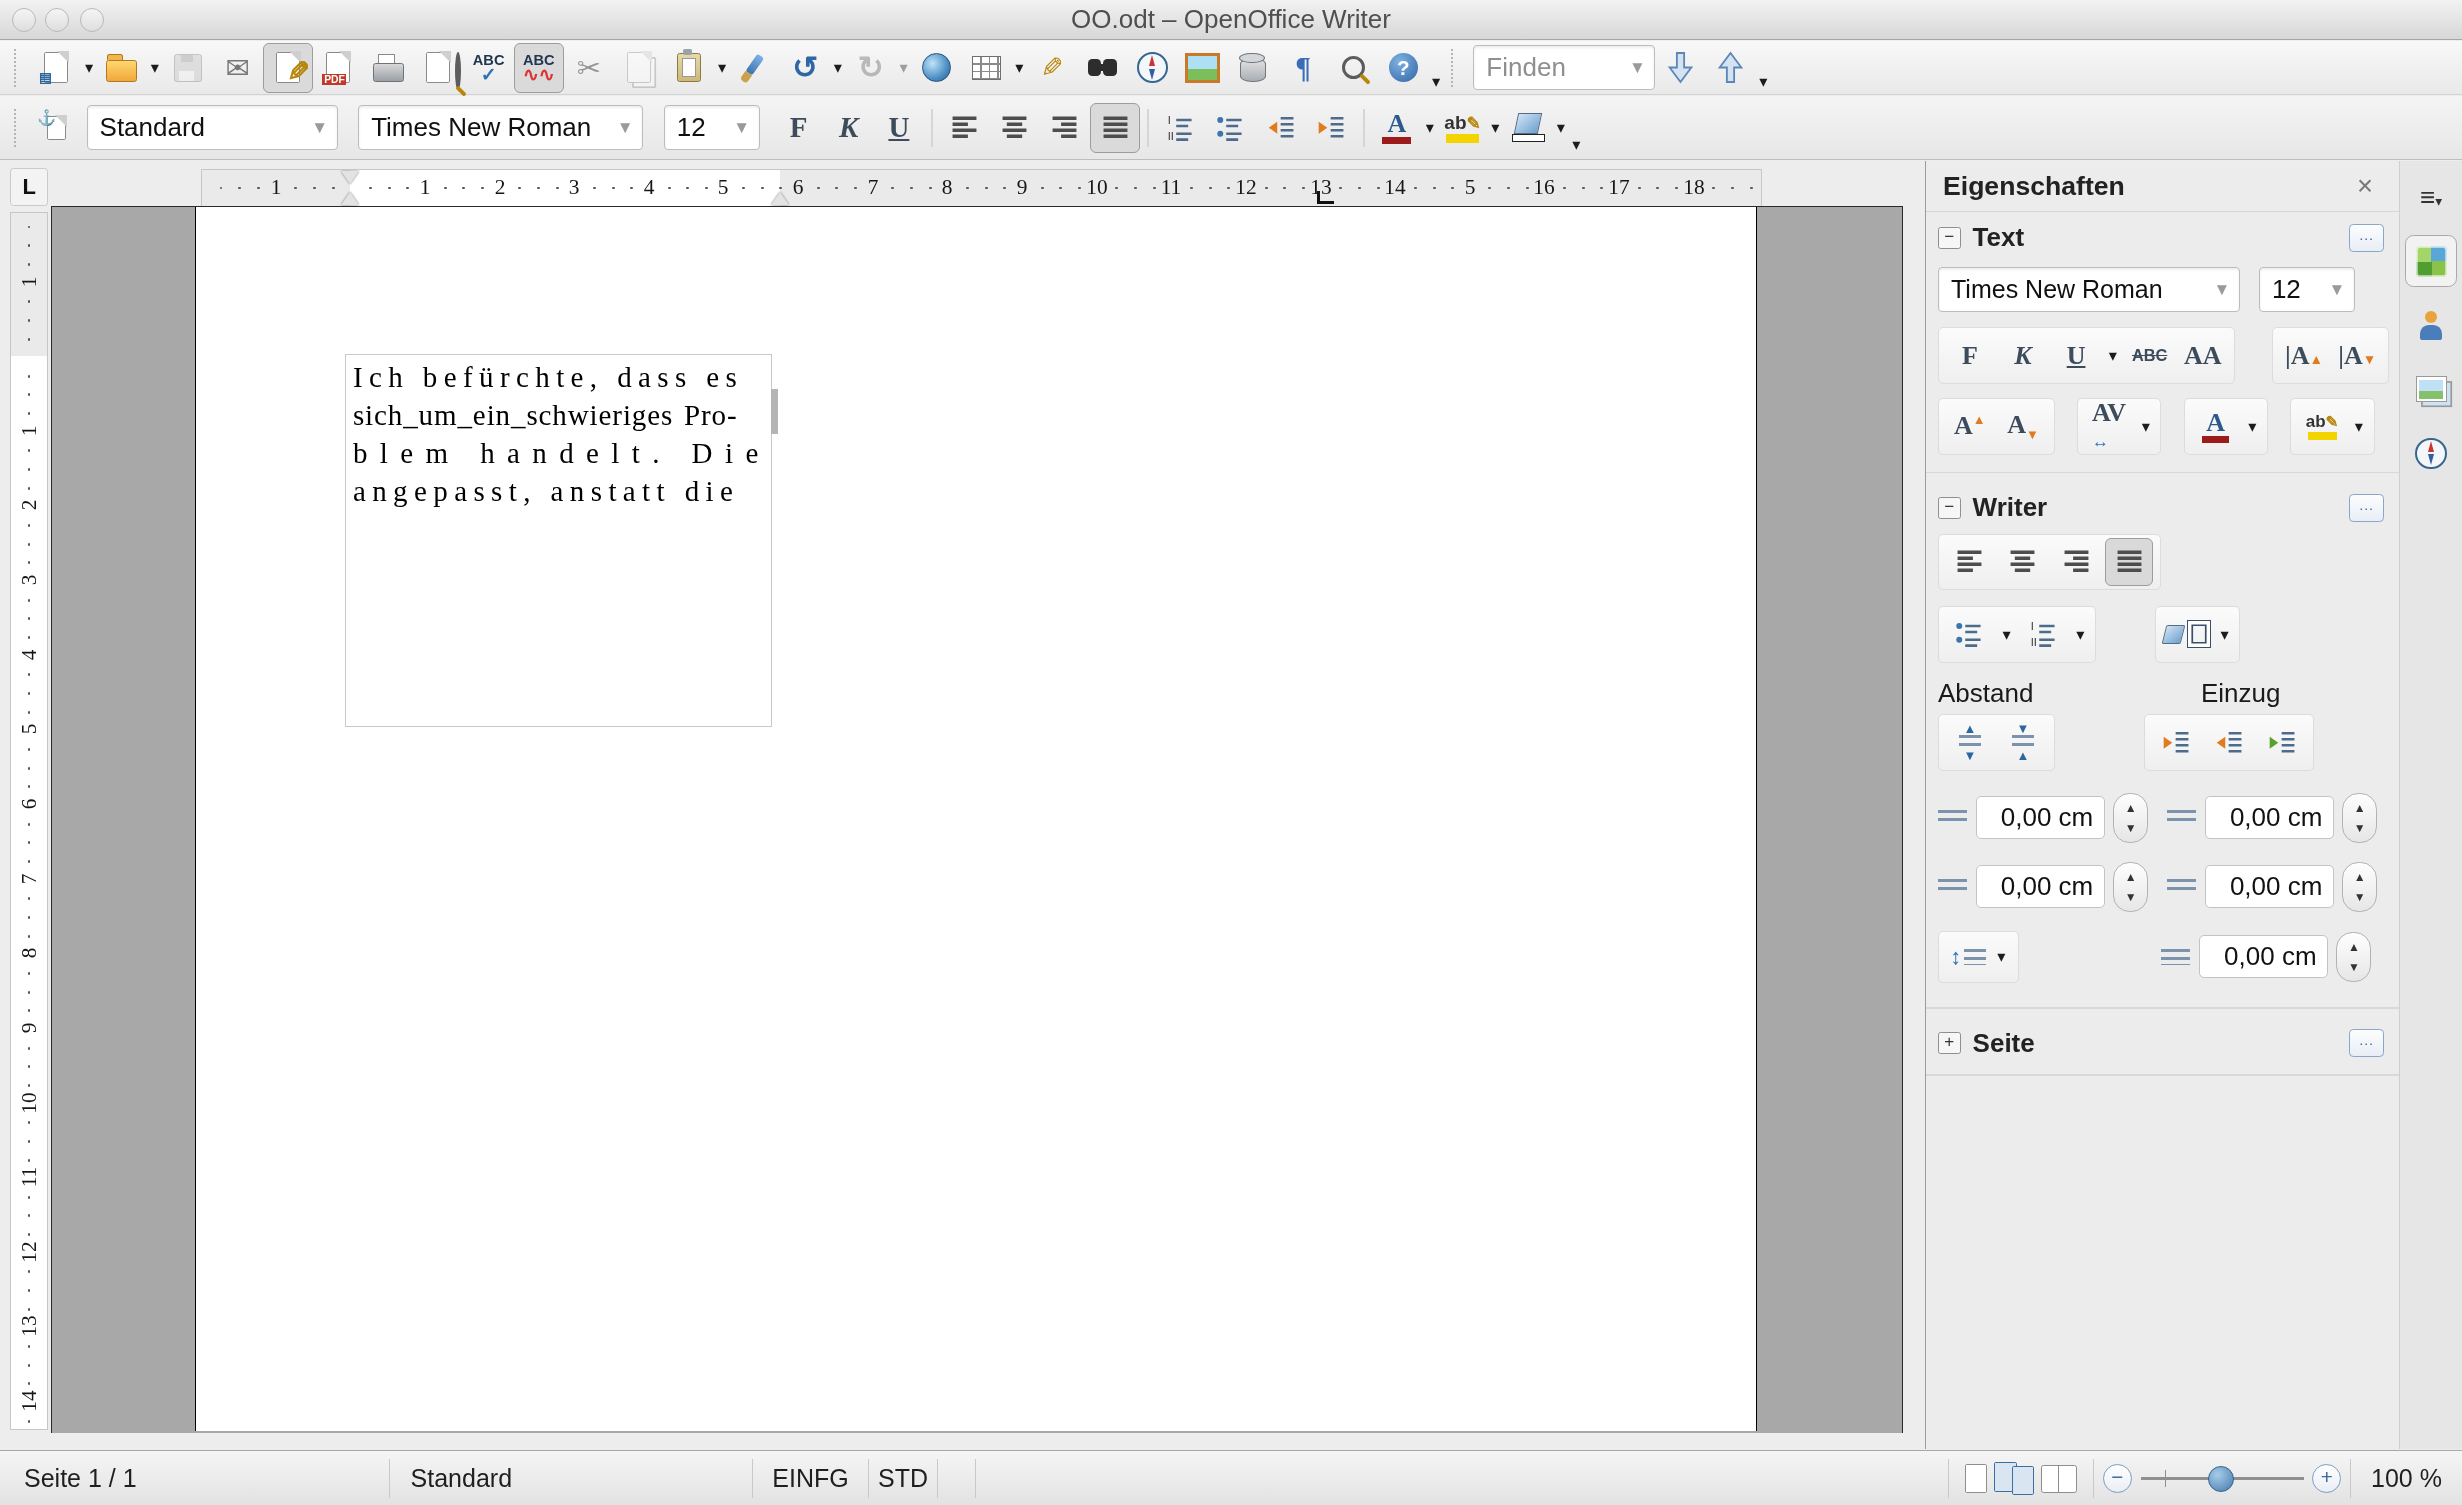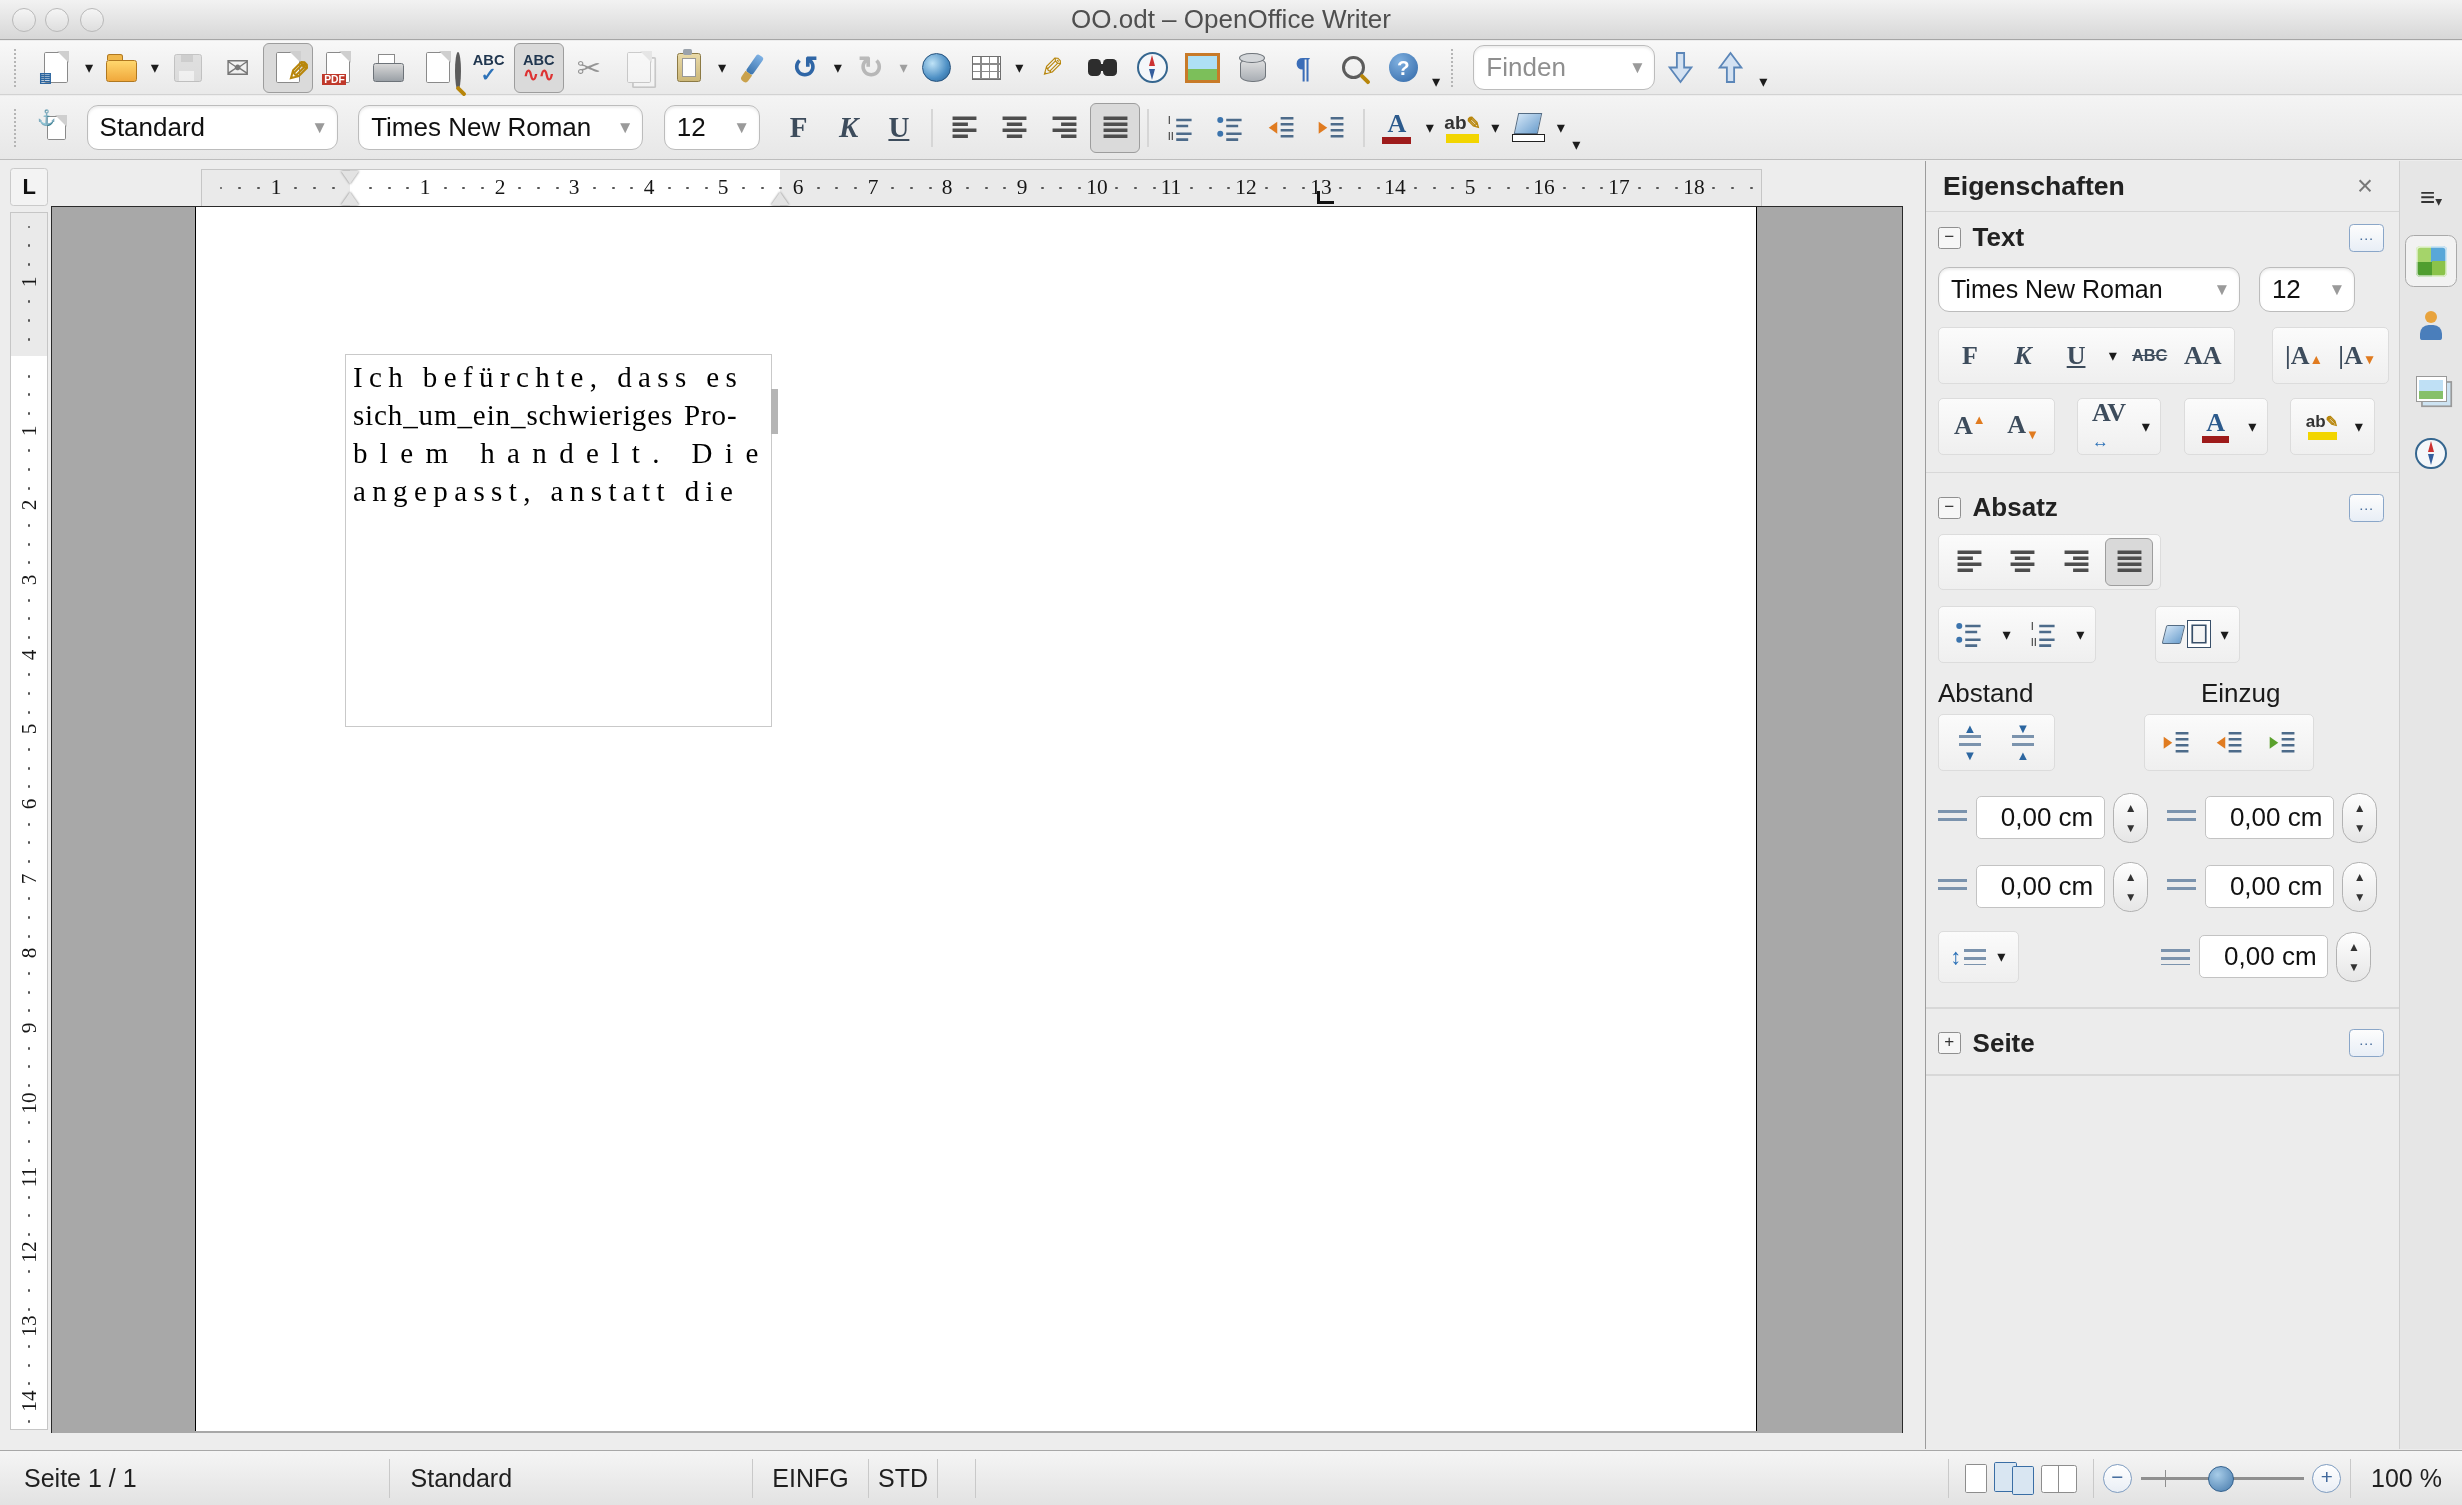--- a/index.html
+++ b/index.html
@@ -57,21 +57,21 @@
   .helpq{width:29px;height:29px;border-radius:50%;background:radial-gradient(circle at 10.3px 8.6px,#7fb0e0,#2f66a6);color:#fff;font-weight:bold;font-size:20.6px;display:flex;align-items:center;justify-content:center;}
   .pilcrow{color:#3a6db8;font-weight:bold;font-size:29px;font-family:"Liberation Serif",serif;}
   .pencil{color:#b8860b;font-size:27.4px;transform:scaleX(-1);}
   .arrowc{font-size:31px;font-weight:bold;color:#2f66a6;line-height:1;}
   
   .barrow{width:29px;height:33px;}
   
   .alsvg{width:29px;height:27.4px;}
 
   
-  .combo{height:43px;background:#fff;border:1.7px solid #bcbcbc;border-radius:11px;display:flex;align-items:center;font-size:26px;color:#101010;box-shadow:inset 0 1.7px 2.6px rgba(0,0,0,.08);flex:none;}
+  .combo{height:43px;background:#fff;border:1.7px solid #bcbcbc;border-radius:4px;display:flex;align-items:center;font-size:26px;color:#101010;box-shadow:inset 0 1.7px 2.6px rgba(0,0,0,.08);flex:none;}
   .combo .val{padding:0 12px;flex:1;white-space:nowrap;overflow:hidden;}
   .combo .ca{width:34px;height:100%;display:flex;align-items:center;justify-content:center;color:#9a9a9a;font-size:17px;flex:none;}
   .ghost{color:#8f8f8f;}
 
   
   .main{position:absolute;top:161px;left:0;right:0;bottom:57px;background:#ededed;}
   .tabsel{position:absolute;left:10.3px;top:6.9px;width:36px;height:36px;background:#f3f3f3;border:1.7px solid #cacaca;border-radius:3.4px;color:#111;font-size:22px;font-weight:bold;display:flex;align-items:center;justify-content:center;}
   .hruler{position:absolute;left:201px;top:7.7px;width:1559px;height:36px;background:#eaeaea;border:0.9px solid #c6c6c6;overflow:hidden;}
   .hruler .zone{position:absolute;top:0;bottom:0;background:#fff;}
   .rnum{position:absolute;top:5.1px;transform:translateX(-50%);font-size:21.4px;color:#161616;font-family:"Liberation Serif",serif;}
@@ -682,21 +682,21 @@
               </span>
             </span>
           <span class="caret">▾</span>
         </span>
       </div>
 
       <div class="sdiv" style="margin-top:17px"></div>
 
       <div class="sech">
         <span class="expander">−</span>
-        <span class="t">Absatz</span>
+        <span class="t">Writer</span>
         <span class="dlg">…</span>
       </div>
       <div class="srow" style="margin-top:3.4px">
         <span class="sgroup">
           <span class="sbtn">
               <svg class="alsvg" viewBox="0 0 34 32">
                 <path d="M3 5h28M3 12h18M3 19h28M3 26h18" stroke="#4d4d4d" stroke-width="4"></path>
               </svg>
             </span>
           <span class="sbtn">

